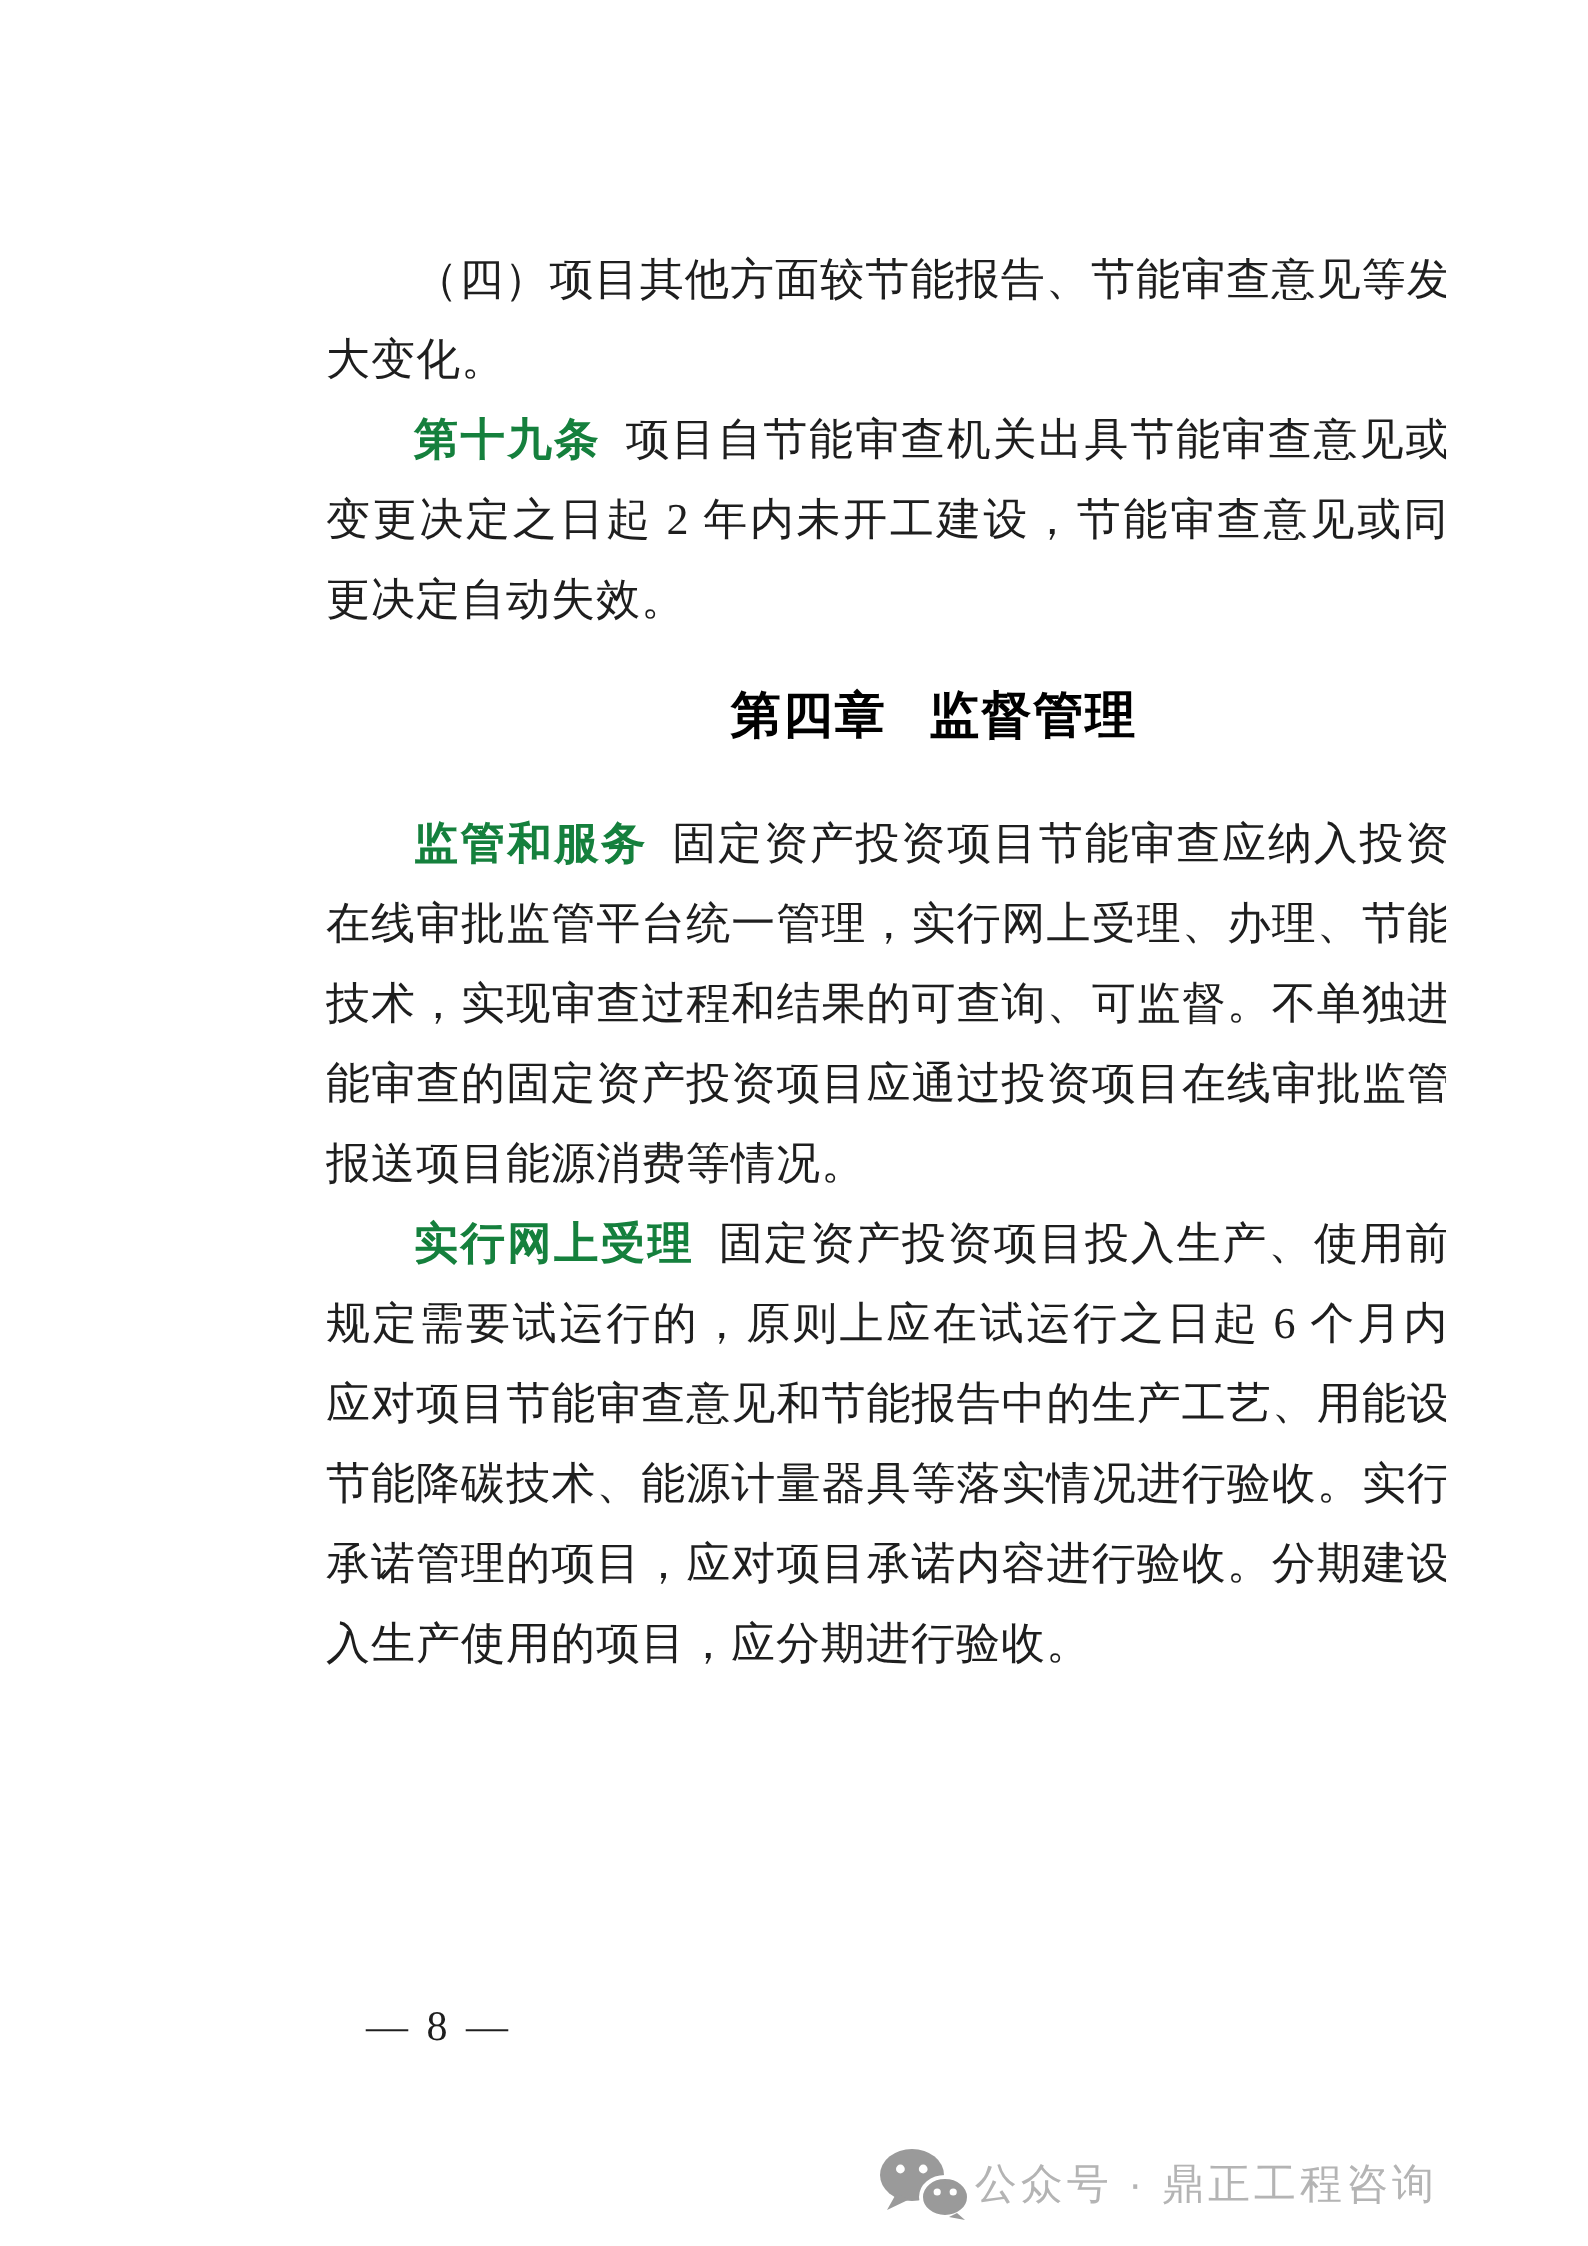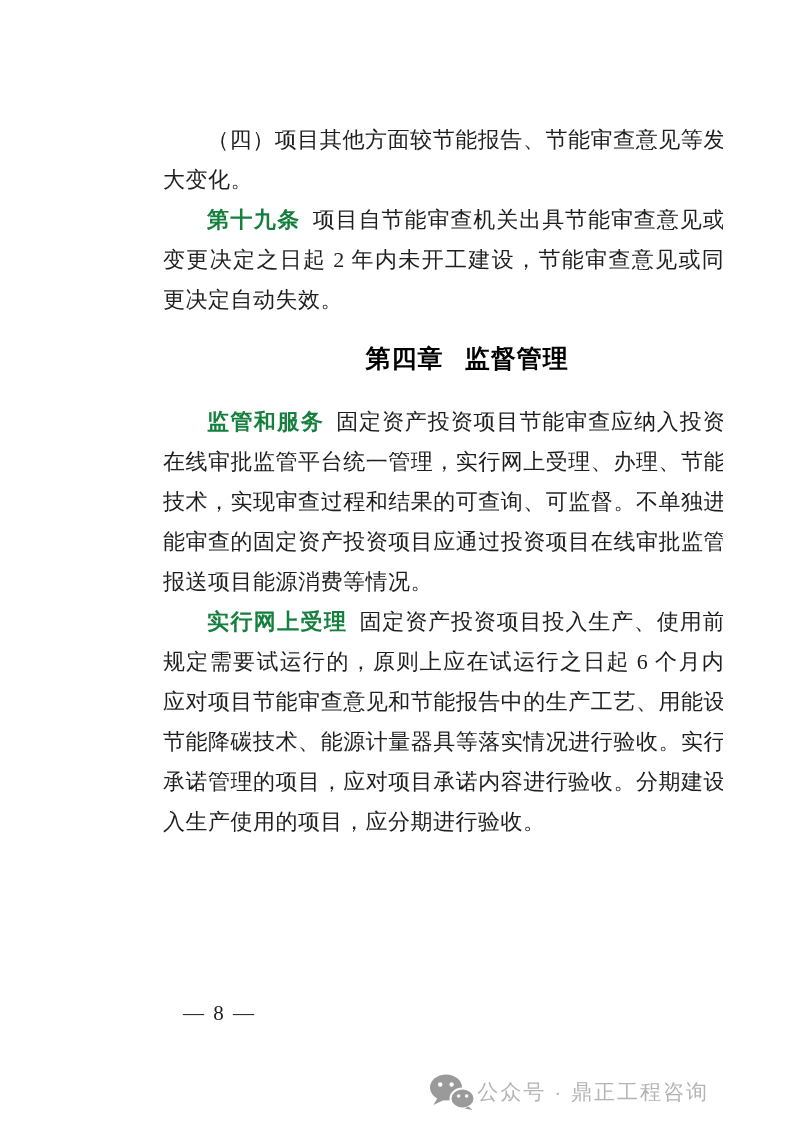--- a/index.html
+++ b/index.html
@@ -57,21 +57,21 @@
     position: absolute;
     left: 112px;
     top: 1000px;
     font-size: 21px;
     line-height: 26px;
     color: #1e1e1e;
     letter-spacing: 2px;
   }
   .watermark {
     position: absolute;
-    right: 14px;
+    right: 4px;
     top: 1074px;
     display: flex;
     align-items: center;
     gap: 2px;
   }
   .wm-icon {
     display: inline-flex;
     width: 46px;
     height: 36px;
   }

